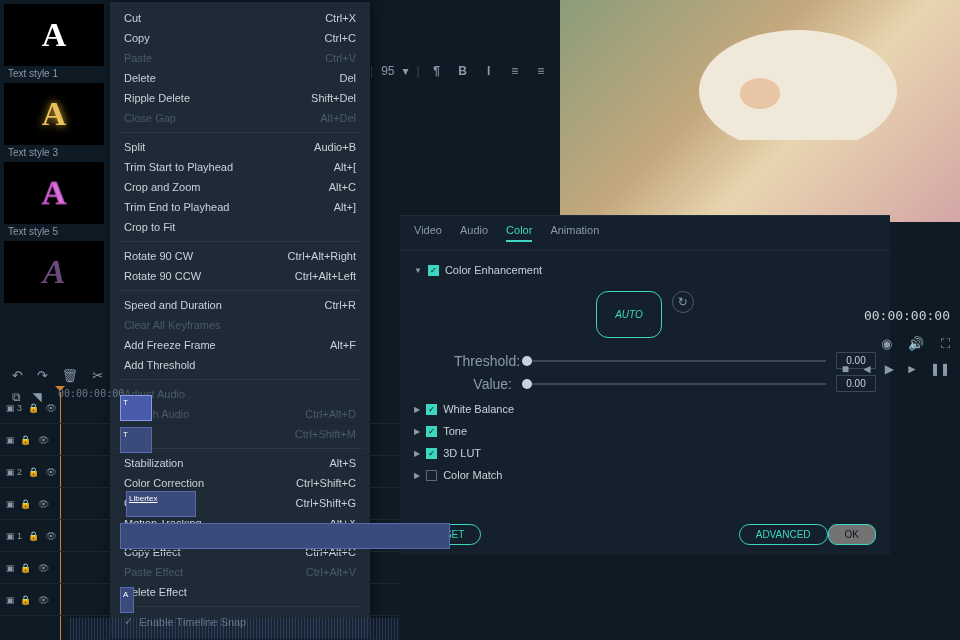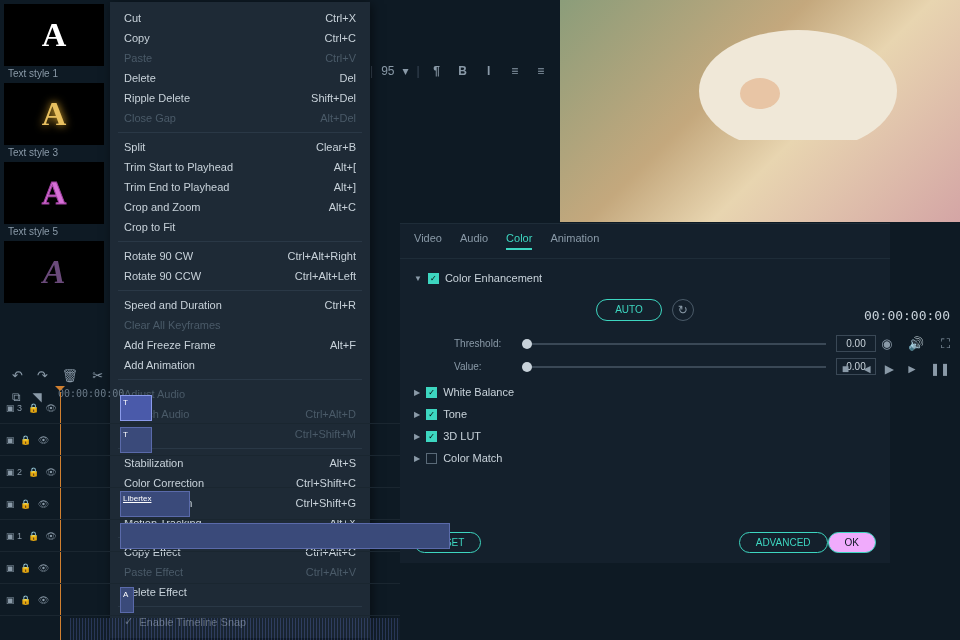--- a/index.html
+++ b/index.html
@@ -17,40 +17,40 @@
 .style-label{font-size:10px;color:#8a9aa8;margin-top:2px;text-align:left;padding-left:4px;}
 .ctx-menu{position:absolute;left:110px;top:2px;width:260px;background:#1e2a36;box-shadow:2px 2px 10px rgba(0,0,0,0.5);padding:6px 0;}
 .ctx-item{display:flex;justify-content:space-between;padding:4px 14px;font-size:11px;color:#c8d2da;cursor:pointer;}
 .ctx-item.disabled{color:#4a5a68;align-items:center;}
 .ctx-sep{height:1px;background:#2a3846;margin:4px 8px;}
 .ctx-check{display:flex;align-items:center;padding:4px 14px;font-size:11px;color:#c8d2da;}
 .ctx-check::before{content:"✓";margin-right:6px;}
 .toolbar{position:absolute;left:370px;top:62px;display:flex;align-items:center;gap:8px;color:#8a9aa8;font-size:12px;}
 .tb-sep{color:#3a4856;}
 .tb-btn{width:18px;height:18px;display:flex;align-items:center;justify-content:center;font-weight:bold;cursor:pointer;}
-.panel{position:absolute;left:400px;top:223px;width:490px;height:340px;background:#14202c;border-top:1px solid #1e2c38;}
+.panel{position:absolute;left:400px;top:215px;width:490px;height:340px;background:#14202c;border-top:1px solid #1e2c38;}
 .tabs{display:flex;gap:18px;padding:8px 14px;border-bottom:1px solid #1e2c38;}
 .tab{font-size:11px;color:#8a9aa8;cursor:pointer;padding-bottom:4px;}
 .tab.active{color:#3dd6c0;border-bottom:2px solid #3dd6c0;}
 .section{padding:8px 14px;}
 .sec-head{display:flex;align-items:center;gap:6px;font-size:11px;color:#c8d2da;padding:5px 0;}
 .tri{font-size:8px;color:#8a9aa8;}
 .chk{width:11px;height:11px;background:#3dd6c0;display:inline-flex;align-items:center;justify-content:center;font-size:8px;color:#000;}
 .chk.off{background:transparent;border:1px solid #5a6a78;}
 .auto-row{display:flex;justify-content:center;gap:10px;margin:10px 0 14px;}
-.auto-btn{border:1px solid #3dd6c0;color:#3dd6c0;padding:4px 18px;border-radius:12px;font-size:10px;}
+.auto-btn{border:1px solid #3dd6c0;color:#3dd6c0;padding:17px 18px;border-radius:12px;font-size:10px;font-style:italic;}
 .reset-ico{width:22px;height:22px;border:1px solid #4a5a68;border-radius:50%;display:flex;align-items:center;justify-content:center;font-size:12px;color:#8a9aa8;}
 .slider-row{display:flex;align-items:center;gap:10px;margin:6px 0;padding-left:40px;}
-.slider-label{width:58px;font-size:10px;color:#8a9aa8;}
+.slider-label{width:58px;text-align:right;font-size:14px;color:#8a9aa8;}
 .slider-track{flex:1;height:2px;background:#3a4856;position:relative;}
 .slider-thumb{position:absolute;left:0;top:-4px;width:10px;height:10px;background:#c8d2da;border-radius:50%;}
 .slider-val{width:40px;font-size:10px;text-align:center;border:1px solid #3a4856;padding:2px;color:#c8d2da;}
 .panel-foot{position:absolute;bottom:10px;left:14px;right:14px;display:flex;justify-content:space-between;}
 .pf-btn{border:1px solid #3dd6c0;color:#3dd6c0;padding:4px 16px;border-radius:12px;font-size:10px;cursor:pointer;}
-.pf-btn.solid{background:#f0abfc;color:#0a1620;}
+.pf-btn.solid{background:#737373;color:#0a1620;border-radius:9px;}
 .pf-right{display:flex;gap:0;}
 .timeline-bar{position:absolute;left:0;top:362px;width:110px;height:26px;display:flex;align-items:center;gap:14px;padding:0 12px;color:#8a9aa8;font-size:13px;}
 .tc-display{position:absolute;right:10px;top:308px;font-size:13px;color:#c8d2da;font-family:monospace;}
 .right-tools{position:absolute;right:10px;top:336px;display:flex;gap:16px;color:#8a9aa8;font-size:13px;}
 .play-ctrl{position:absolute;right:10px;top:362px;display:flex;gap:12px;color:#8a9aa8;font-size:12px;}
 .tracks{position:absolute;left:0;top:392px;width:400px;}
 .track-row{display:flex;align-items:center;height:32px;border-bottom:1px solid #1a2630;}
 .track-head{width:58px;display:flex;align-items:center;gap:6px;padding-left:6px;font-size:9px;color:#8a9aa8;}
 .track-clips{flex:1;position:relative;height:28px;}
 .clip{position:absolute;height:26px;top:1px;background:#3a4a7a;border:1px solid #5a6aaa;font-size:8px;color:#fff;padding:2px;overflow:hidden;}
@@ -117,35 +117,35 @@
       <span>Ripple Delete</span>
       <span>Shift+Del</span>
     </div>
     <div class="ctx-item disabled">
       <span>Close Gap</span>
       <span>Alt+Del</span>
     </div>
     <div class="ctx-sep"></div>
     <div class="ctx-item">
       <span>Split</span>
-      <span>Clear+B</span>
+      <span>Audio+B</span>
     </div>
     <div class="ctx-item">
       <span>Trim Start to Playhead</span>
       <span>Alt+[</span>
     </div>
     <div class="ctx-item">
+      <span>Crop and Zoom</span>
+      <span>Alt+C</span>
+    </div>
+    <div class="ctx-item">
       <span>Trim End to Playhead</span>
       <span>Alt+]</span>
     </div>
     <div class="ctx-item">
-      <span>Crop and Zoom</span>
-      <span>Alt+C</span>
-    </div>
-    <div class="ctx-item">
       <span>Crop to Fit</span>
       <span></span>
     </div>
     <div class="ctx-sep"></div>
     <div class="ctx-item">
       <span>Rotate 90 CW</span>
       <span>Ctrl+Alt+Right</span>
     </div>
     <div class="ctx-item">
       <span>Rotate 90 CCW</span>
@@ -158,21 +158,21 @@
     </div>
     <div class="ctx-item disabled">
       <span>Clear All Keyframes</span>
       <span></span>
     </div>
     <div class="ctx-item">
       <span>Add Freeze Frame</span>
       <span>Alt+F</span>
     </div>
     <div class="ctx-item">
-      <span>Add Animation</span>
+      <span>Add Threshold</span>
       <span></span>
     </div>
     <div class="ctx-sep"></div>
     <div class="ctx-item disabled">
       <span>Adjust Audio</span>
       <span></span>
     </div>
     <div class="ctx-item disabled">
       <span>Detach Audio</span>
       <span>Ctrl+Alt+D</span>
@@ -333,21 +333,21 @@
       </div>
       <div class="track-clips"></div>
     </div>
     <div class="track-row">
       <div class="track-head">
         <span>▣ </span>
         <span>🔒</span>
         <span>👁</span>
       </div>
       <div class="track-clips">
-        <div class="clip" style="left: 62px; width: 70px; text-decoration: underline;">Libertex</div>
+        <div class="clip" style="left: 68px; width: 70px; text-decoration: underline;">Libertex</div>
       </div>
     </div>
     <div class="track-row">
       <div class="track-head">
         <span>▣ 1</span>
         <span>🔒</span>
         <span>👁</span>
       </div>
       <div class="track-clips">
         <div class="clip" style="left: 62px; width: 330px;"></div>

